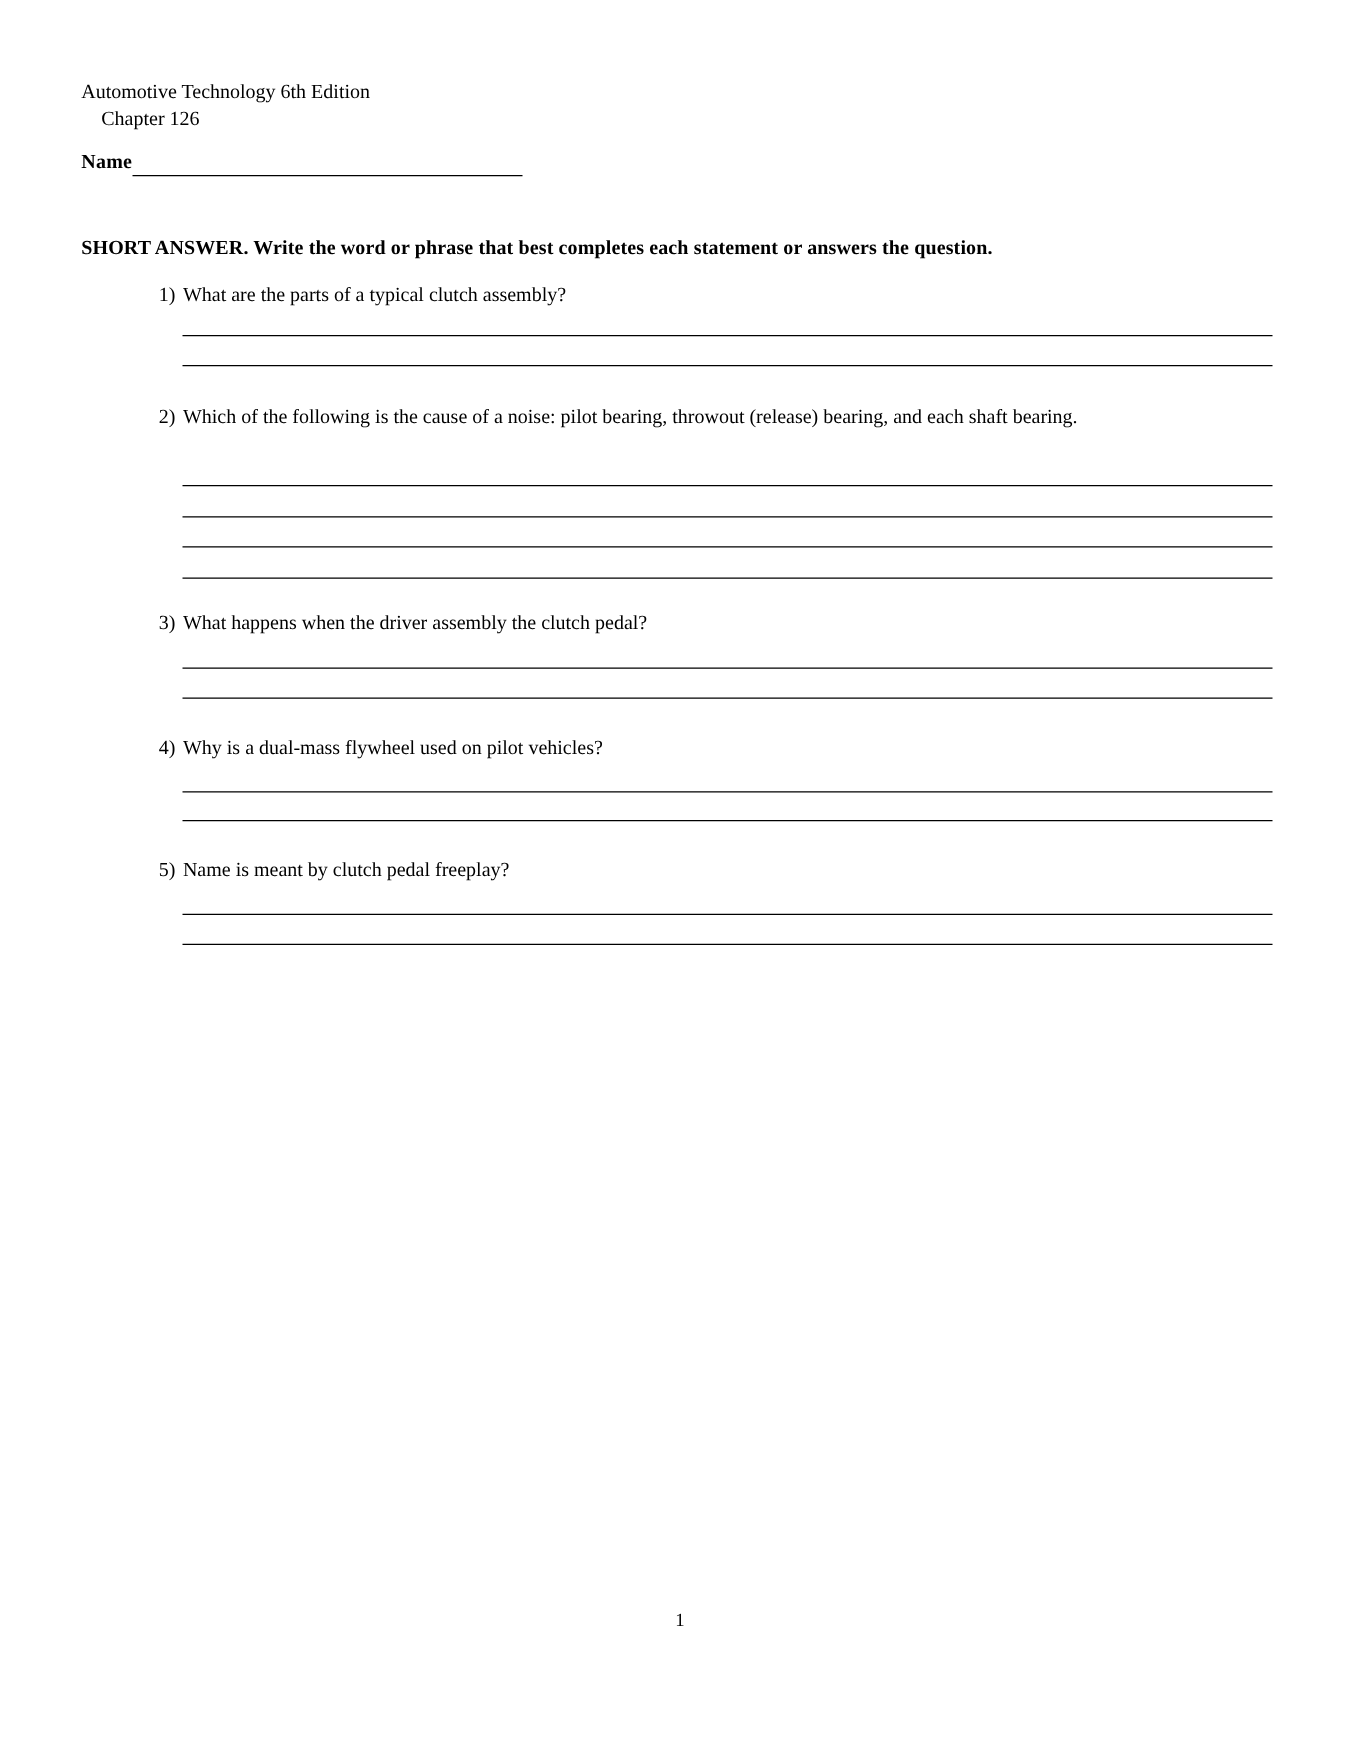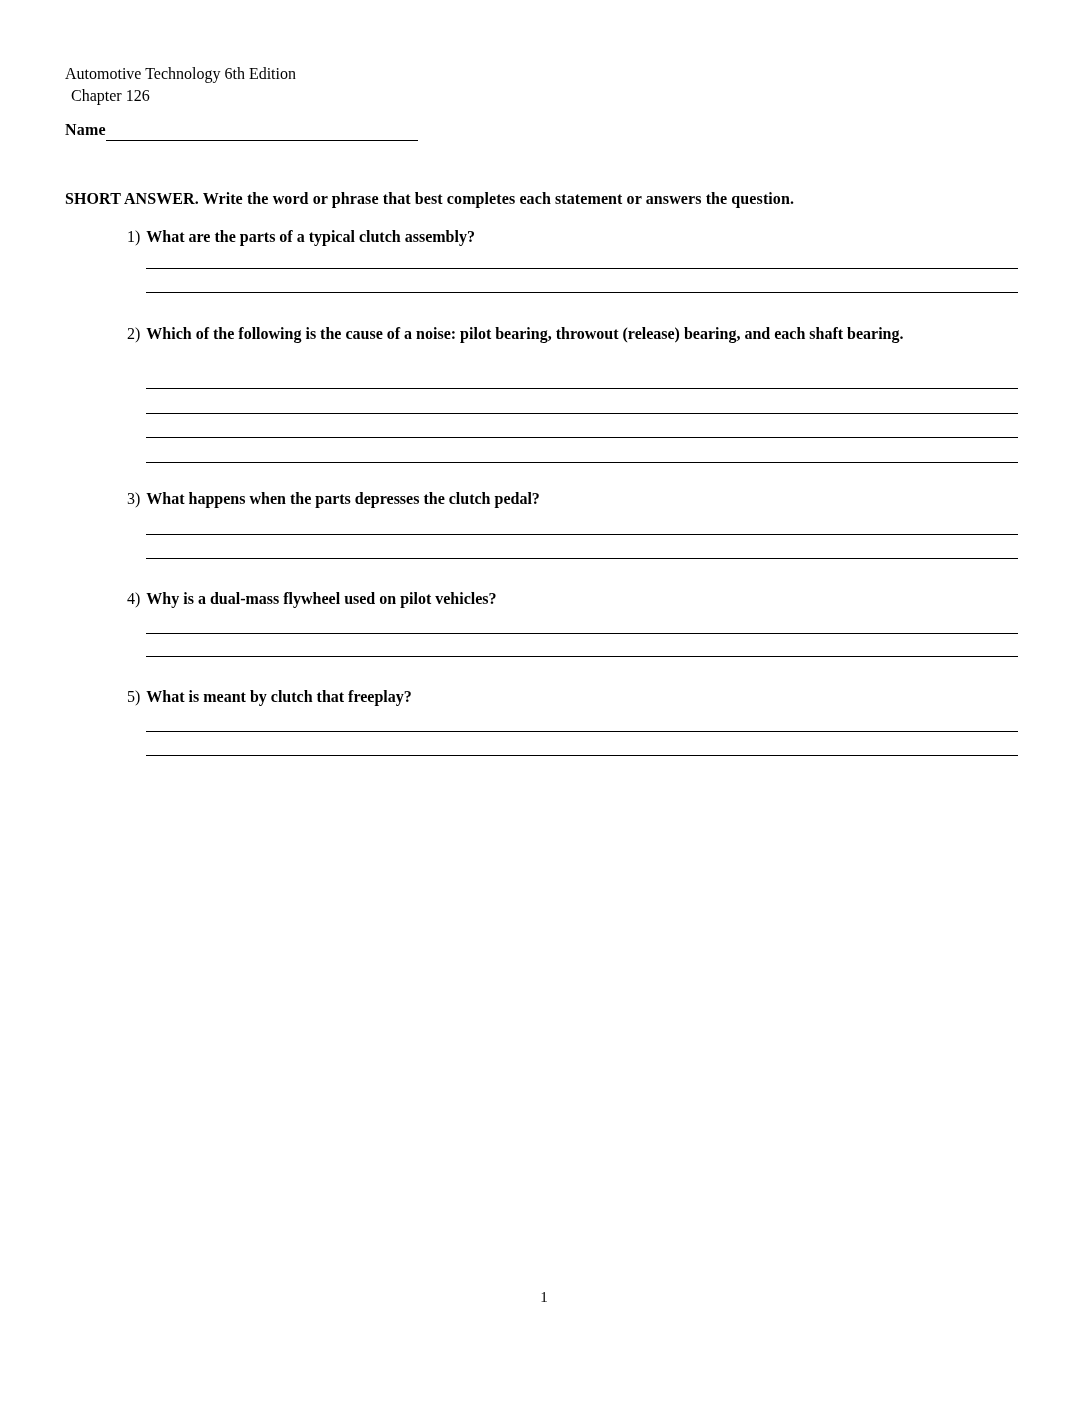--- a/index.html
+++ b/index.html
@@ -13,21 +13,21 @@
     height: 1408px;
     background: #ffffff;
     color: #000000;
     font-family: "Liberation Serif", "DejaVu Serif", serif;
     font-size: 16px;
     line-height: 1.35;
     overflow: hidden;
   }
   .abs { position: absolute; }
   .header-line1 { top: 63px; left: 65px; }
-  .header-line2 { top: 85px; left: 71px; }
+  .header-line2 { top: 85px; left: 81px; }
   .name-row {
     top: 118px;
     left: 65px;
     display: flex;
     align-items: flex-end;
   }
   .name-label { font-weight: bold; letter-spacing: 0.2px; }
   .name-blank {
     width: 312px;
     height: 22px;
@@ -38,21 +38,21 @@
     left: 65px;
     font-weight: bold;
     letter-spacing: 0.1px;
   }
   .question {
     left: 127px;
     display: flex;
     align-items: flex-start;
   }
   .qnum { flex: 0 0 auto; margin-right: 6px; white-space: nowrap; }
-  .qtext { max-width: 815px; font-weight: bold; }
+  .qtext { max-width: 815px; }
   .q1 { top: 226px; }
   .q2 { top: 323px; }
   .q3 { top: 488px; }
   .q4 { top: 588px; }
   .q5 { top: 686px; }
   .aline {
     position: absolute;
     left: 146px;
     width: 872px;
     height: 0;
@@ -92,34 +92,34 @@
     <span class="qnum">2)</span>
     <span class="qtext">Which of the following is the cause of a noise: pilot bearing, throwout (release) bearing, and each shaft bearing.</span>
   </div>
   <div class="aline" style="top:388px"></div>
   <div class="aline" style="top:413px"></div>
   <div class="aline" style="top:437px"></div>
   <div class="aline" style="top:462px"></div>
 
   <div class="abs question q3">
     <span class="qnum">3)</span>
-    <span class="qtext">What happens when the parts depresses the clutch pedal?</span>
+    <span class="qtext">What happens when the driver assembly the clutch pedal?</span>
   </div>
   <div class="aline" style="top:534px"></div>
   <div class="aline" style="top:558px"></div>
 
   <div class="abs question q4">
     <span class="qnum">4)</span>
     <span class="qtext">Why is a dual-mass flywheel used on pilot vehicles?</span>
   </div>
   <div class="aline" style="top:633px"></div>
   <div class="aline" style="top:656px"></div>
 
   <div class="abs question q5">
     <span class="qnum">5)</span>
-    <span class="qtext">What is meant by clutch that freeplay?</span>
+    <span class="qtext">Name is meant by clutch pedal freeplay?</span>
   </div>
   <div class="aline" style="top:731px"></div>
   <div class="aline" style="top:755px"></div>
 
   <div class="abs page-num">1</div>
 
 </div>
 
 </body></html>

